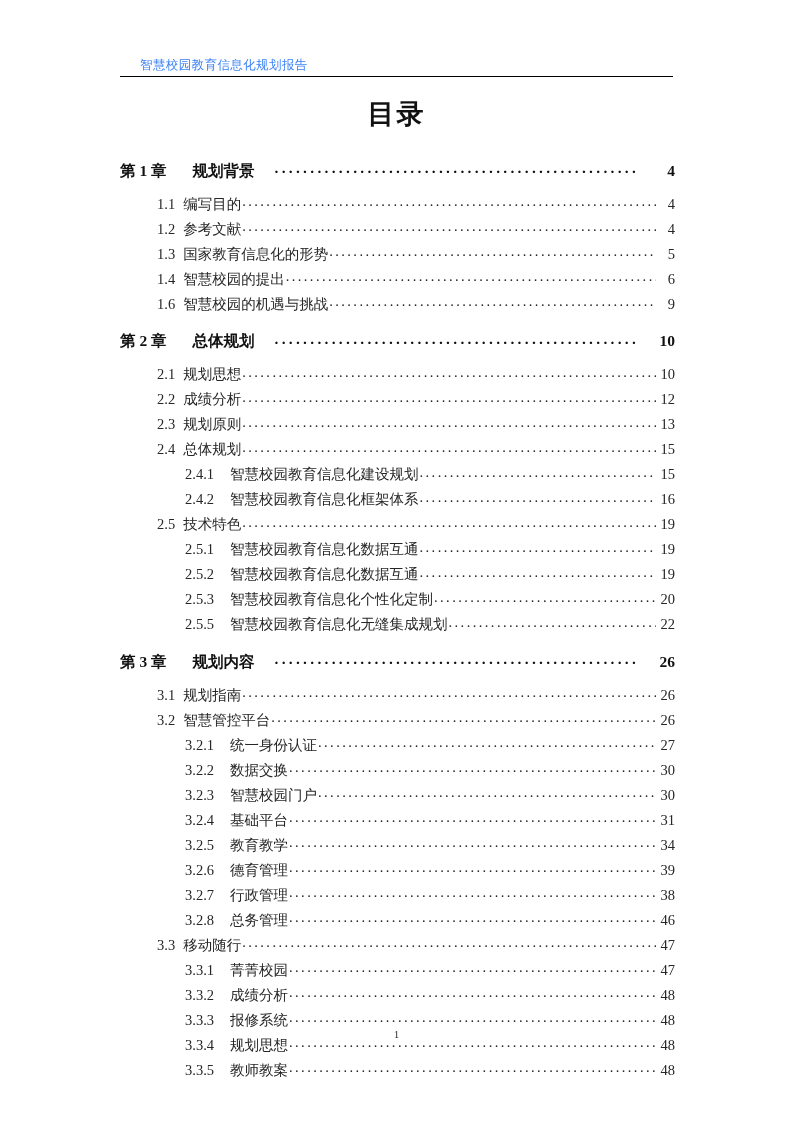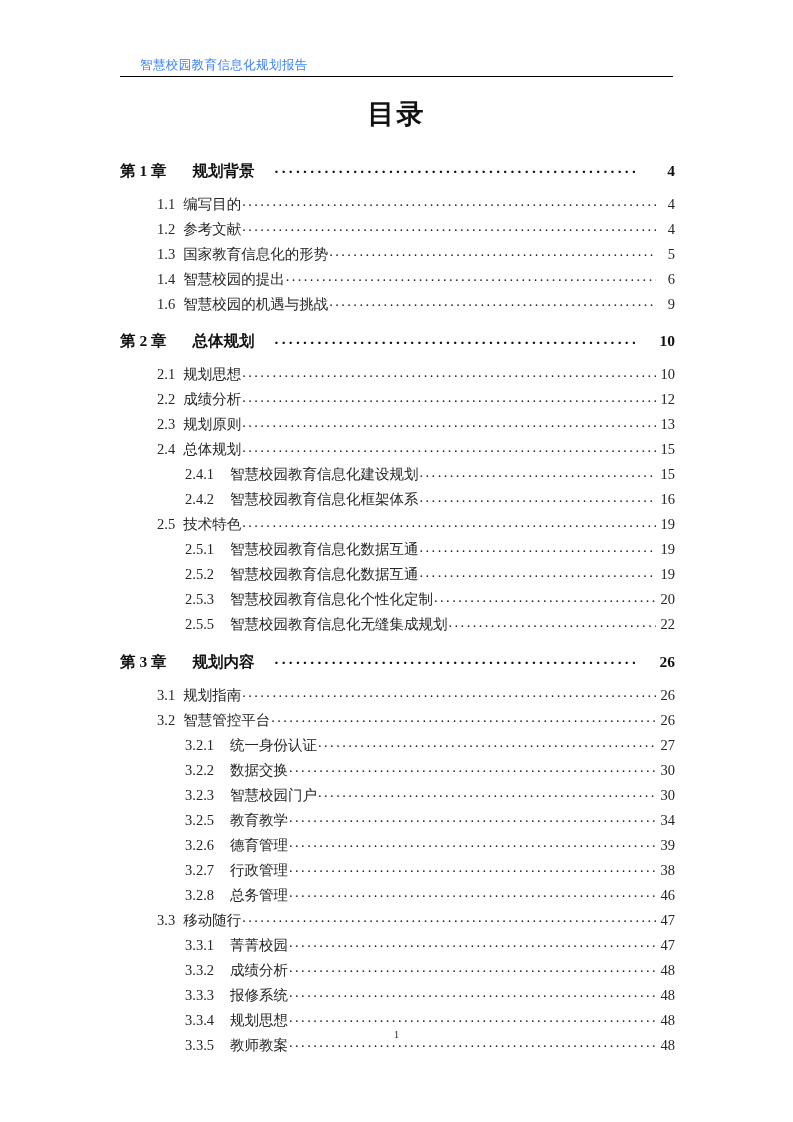--- a/index.html
+++ b/index.html
@@ -301,20 +301,26 @@
         <span class="toc-leader"></span>
         <span class="toc-page">30</span>
       </div>
       <div class="toc-entry lvl3">
         <span class="toc-num">3.2.3</span>
         <span class="toc-label">智慧校园门户</span>
         <span class="toc-leader"></span>
         <span class="toc-page">30</span>
       </div>
       <div class="toc-entry lvl3">
+        <span class="toc-num">3.2.4</span>
+        <span class="toc-label">基础平台</span>
+        <span class="toc-leader"></span>
+        <span class="toc-page">31</span>
+      </div>
+      <div class="toc-entry lvl3">
         <span class="toc-num">3.2.5</span>
         <span class="toc-label">教育教学</span>
         <span class="toc-leader"></span>
         <span class="toc-page">34</span>
       </div>
       <div class="toc-entry lvl3">
         <span class="toc-num">3.2.6</span>
         <span class="toc-label">德育管理</span>
         <span class="toc-leader"></span>
         <span class="toc-page">39</span>

